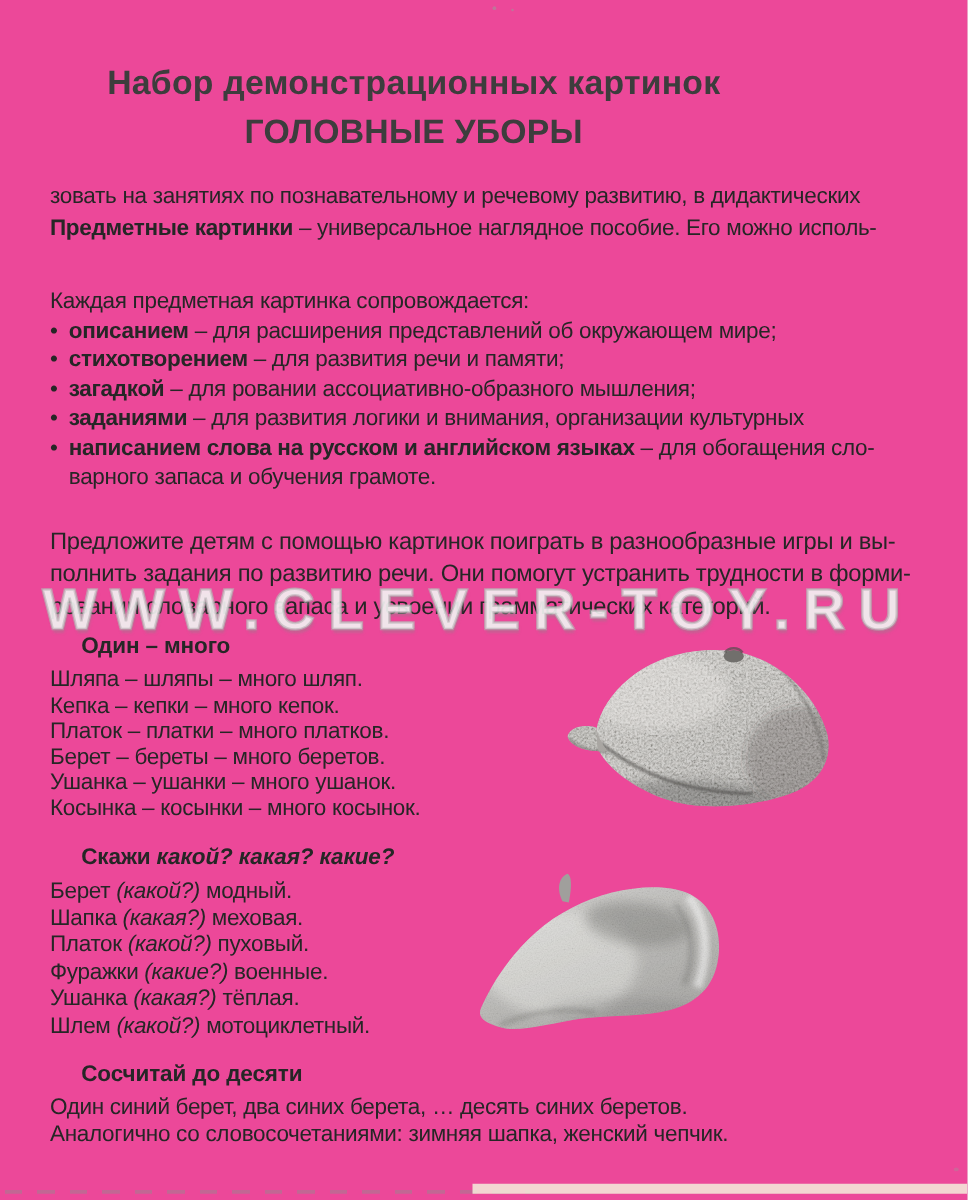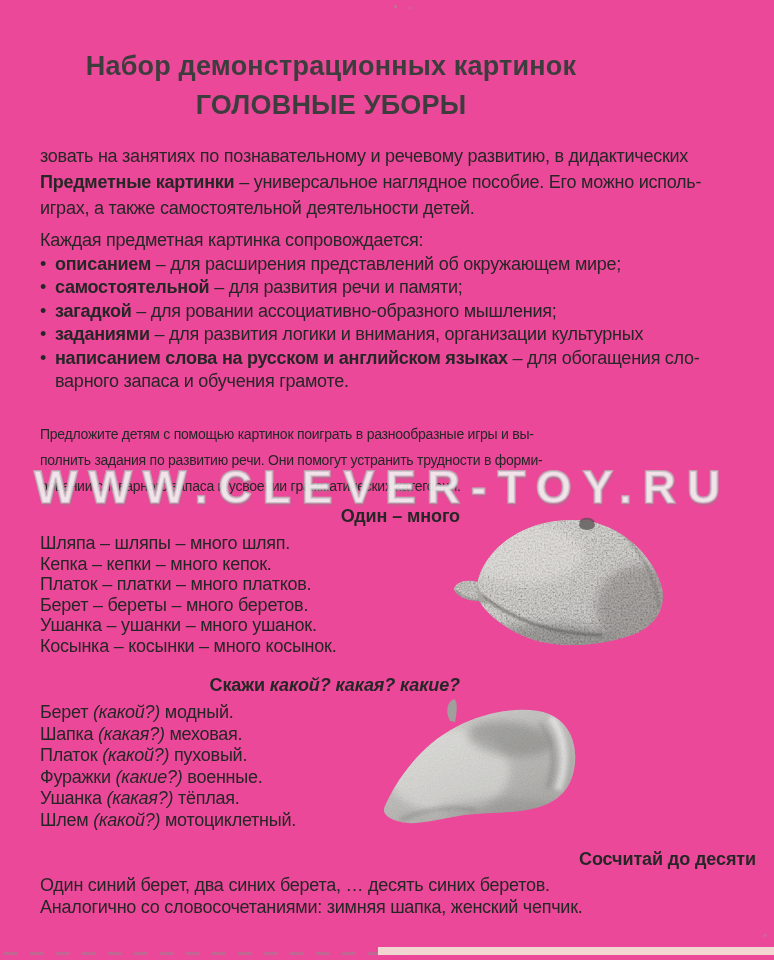--- a/index.html
+++ b/index.html
@@ -22,35 +22,35 @@
   .it{font-style:italic;}
   
   .intro{position:absolute; left:40px; top:143px; width:716px; font-size:18px; line-height:26px;}
   
   .accomp{position:absolute; left:40px; top:229px; width:716px; font-size:18px; line-height:23.5px;}
   .row{position:relative; white-space:nowrap; letter-spacing:-0.25px;}
   .row.bulleted{padding-left:15px;}
   .row.cont{padding-left:15px;}
   .dot{position:absolute; left:0; top:0; font-size:18px;}
   
-  .suggestion{position:absolute; left:40px; top:421px; width:716px; font-size:14px; line-height:26px;}
+  .suggestion{position:absolute; left:40px; top:421px; width:716px; font-size:19px; line-height:26px;}
   
   .watermark{
     position:absolute; left:34px; top:461px; width:724px; z-index:5;
     font-size:46px; line-height:52px; font-weight:bold; letter-spacing:11px;
     white-space:nowrap; color:rgba(255,255,255,0.74);
     -webkit-text-stroke:2px rgba(178,178,178,0.55);
     text-shadow:-1px -1px 0 rgba(195,195,195,0.35),
                  1px -1px 0 rgba(195,195,195,0.35),
                  1px  3px 2px rgba(135,135,135,0.35);
     pointer-events:none;
   }
   
   .section{position:absolute; left:40px; font-size:18px;}
-  .subheading{font-weight:bold; padding-left:25px; line-height:22px; white-space:nowrap; letter-spacing:-0.1px;text-align:right;}
+  .subheading{font-weight:bold; padding-left:25px; line-height:22px; white-space:nowrap; letter-spacing:-0.1px;}
   .one-many{top:505px; width:420px;}
   .one-many .lines{margin-top:6px; line-height:20.5px;}
   .say-what{top:674px; width:420px;}
   .say-what .lines{margin-top:6px; line-height:21.5px;}
   .count{top:848px; width:716px;}
   .count .lines{margin-top:4px; line-height:22px;}
   
   .cap-photo{position:absolute; left:450px; top:512px; z-index:2;}
   .beret-photo{position:absolute; left:368px; top:693px; z-index:2;}
   
@@ -73,27 +73,26 @@
 <div class="page">
 
   <header class="title-block">
     <div>Набор демонстрационных картинок</div>
     <div>ГОЛОВНЫЕ УБОРЫ</div>
   </header>
 
   <section class="intro">
     <div class="tline">зовать на занятиях по познавательному и речевому развитию, в дидактических</div>
     <div class="tline"><b>Предметные картинки</b><span> – универсальное наглядное пособие. Его можно исполь-</span></div>
-    <div class="tline">играх, а также самостоятельной деятельности детей.</div>
   </section>
 
   <section class="accomp">
     <div class="tline">Каждая предметная картинка сопровождается:</div>
     <div class="row bulleted"><span class="dot">•</span><b>описанием</b><span> – для расширения представлений об окружающем мире;</span></div>
-    <div class="row bulleted"><span class="dot">•</span><b>самостоятельной</b><span> – для развития речи и памяти;</span></div>
+    <div class="row bulleted"><span class="dot">•</span><b>стихотворением</b><span> – для развития речи и памяти;</span></div>
     <div class="row bulleted"><span class="dot">•</span><b>загадкой</b><span> – для ровании ассоциативно-образного мышления;</span></div>
     <div class="row bulleted"><span class="dot">•</span><b>заданиями</b><span> – для развития логики и внимания, организации культурных</span></div>
     <div class="row bulleted"><span class="dot">•</span><b>написанием слова на русском и английском языках</b><span> – для обогащения сло-</span></div>
     <div class="row cont"><span>варного запаса и обучения грамоте.</span></div>
   </section>
 
   <section class="suggestion">
     <div class="tline">Предложите детям с помощью картинок поиграть в разнообразные игры и вы-</div>
     <div class="tline">полнить задания по развитию речи. Они помогут устранить трудности в форми-</div>
     <div class="tline">ровании словарного запаса и усвоении грамматических категорий.</div>

